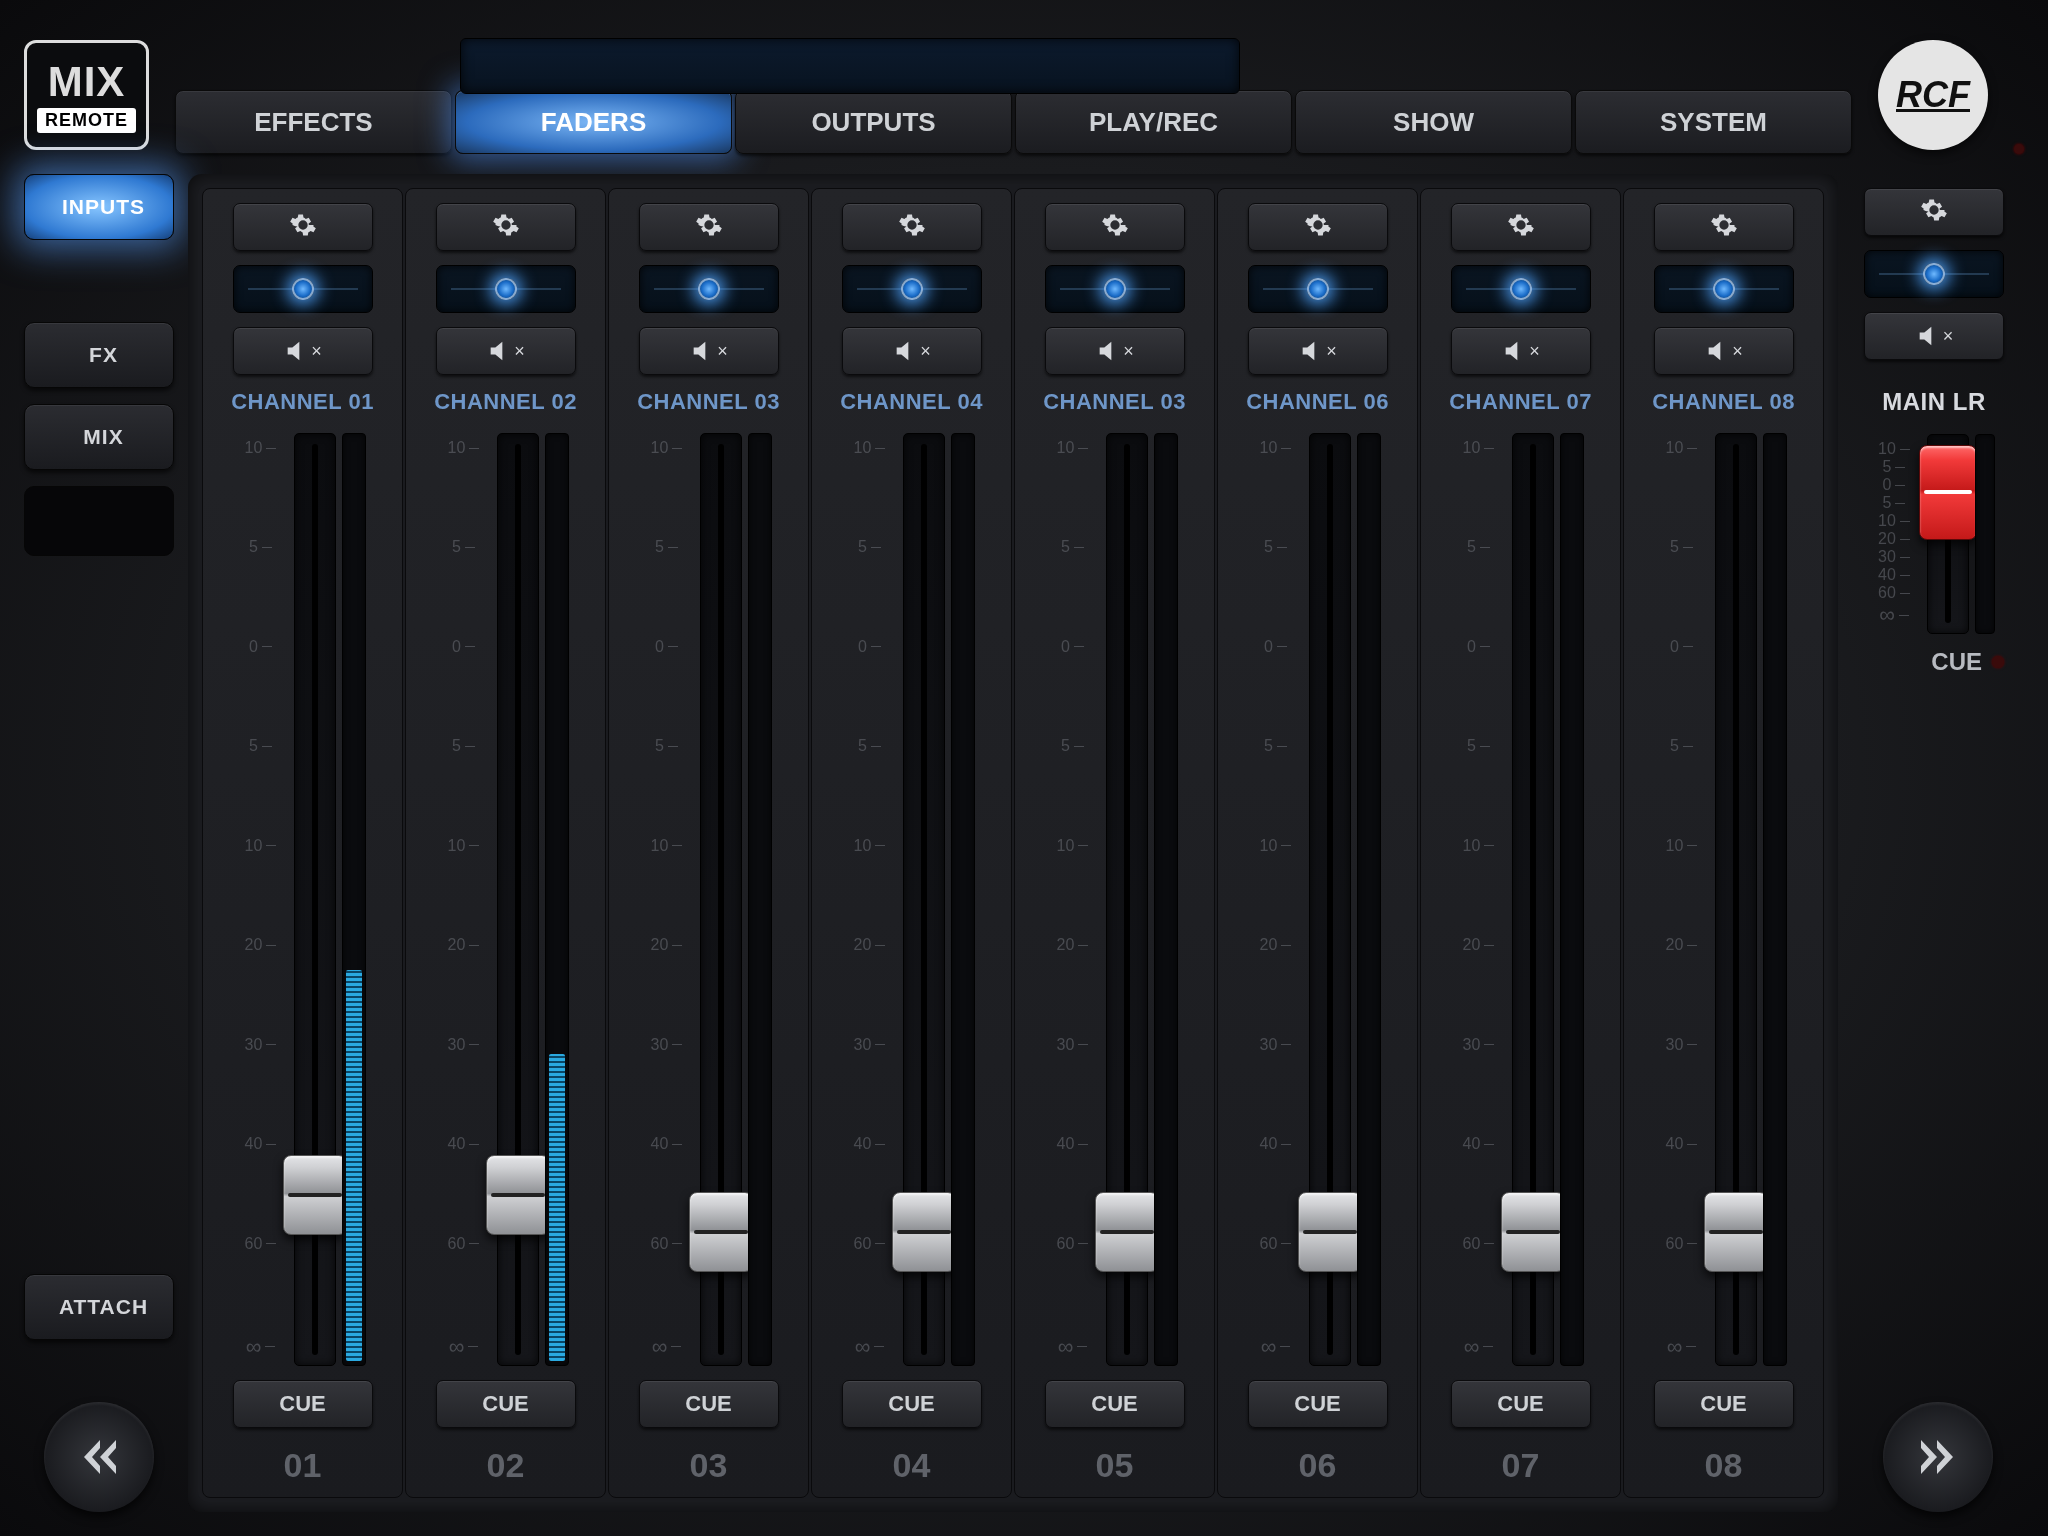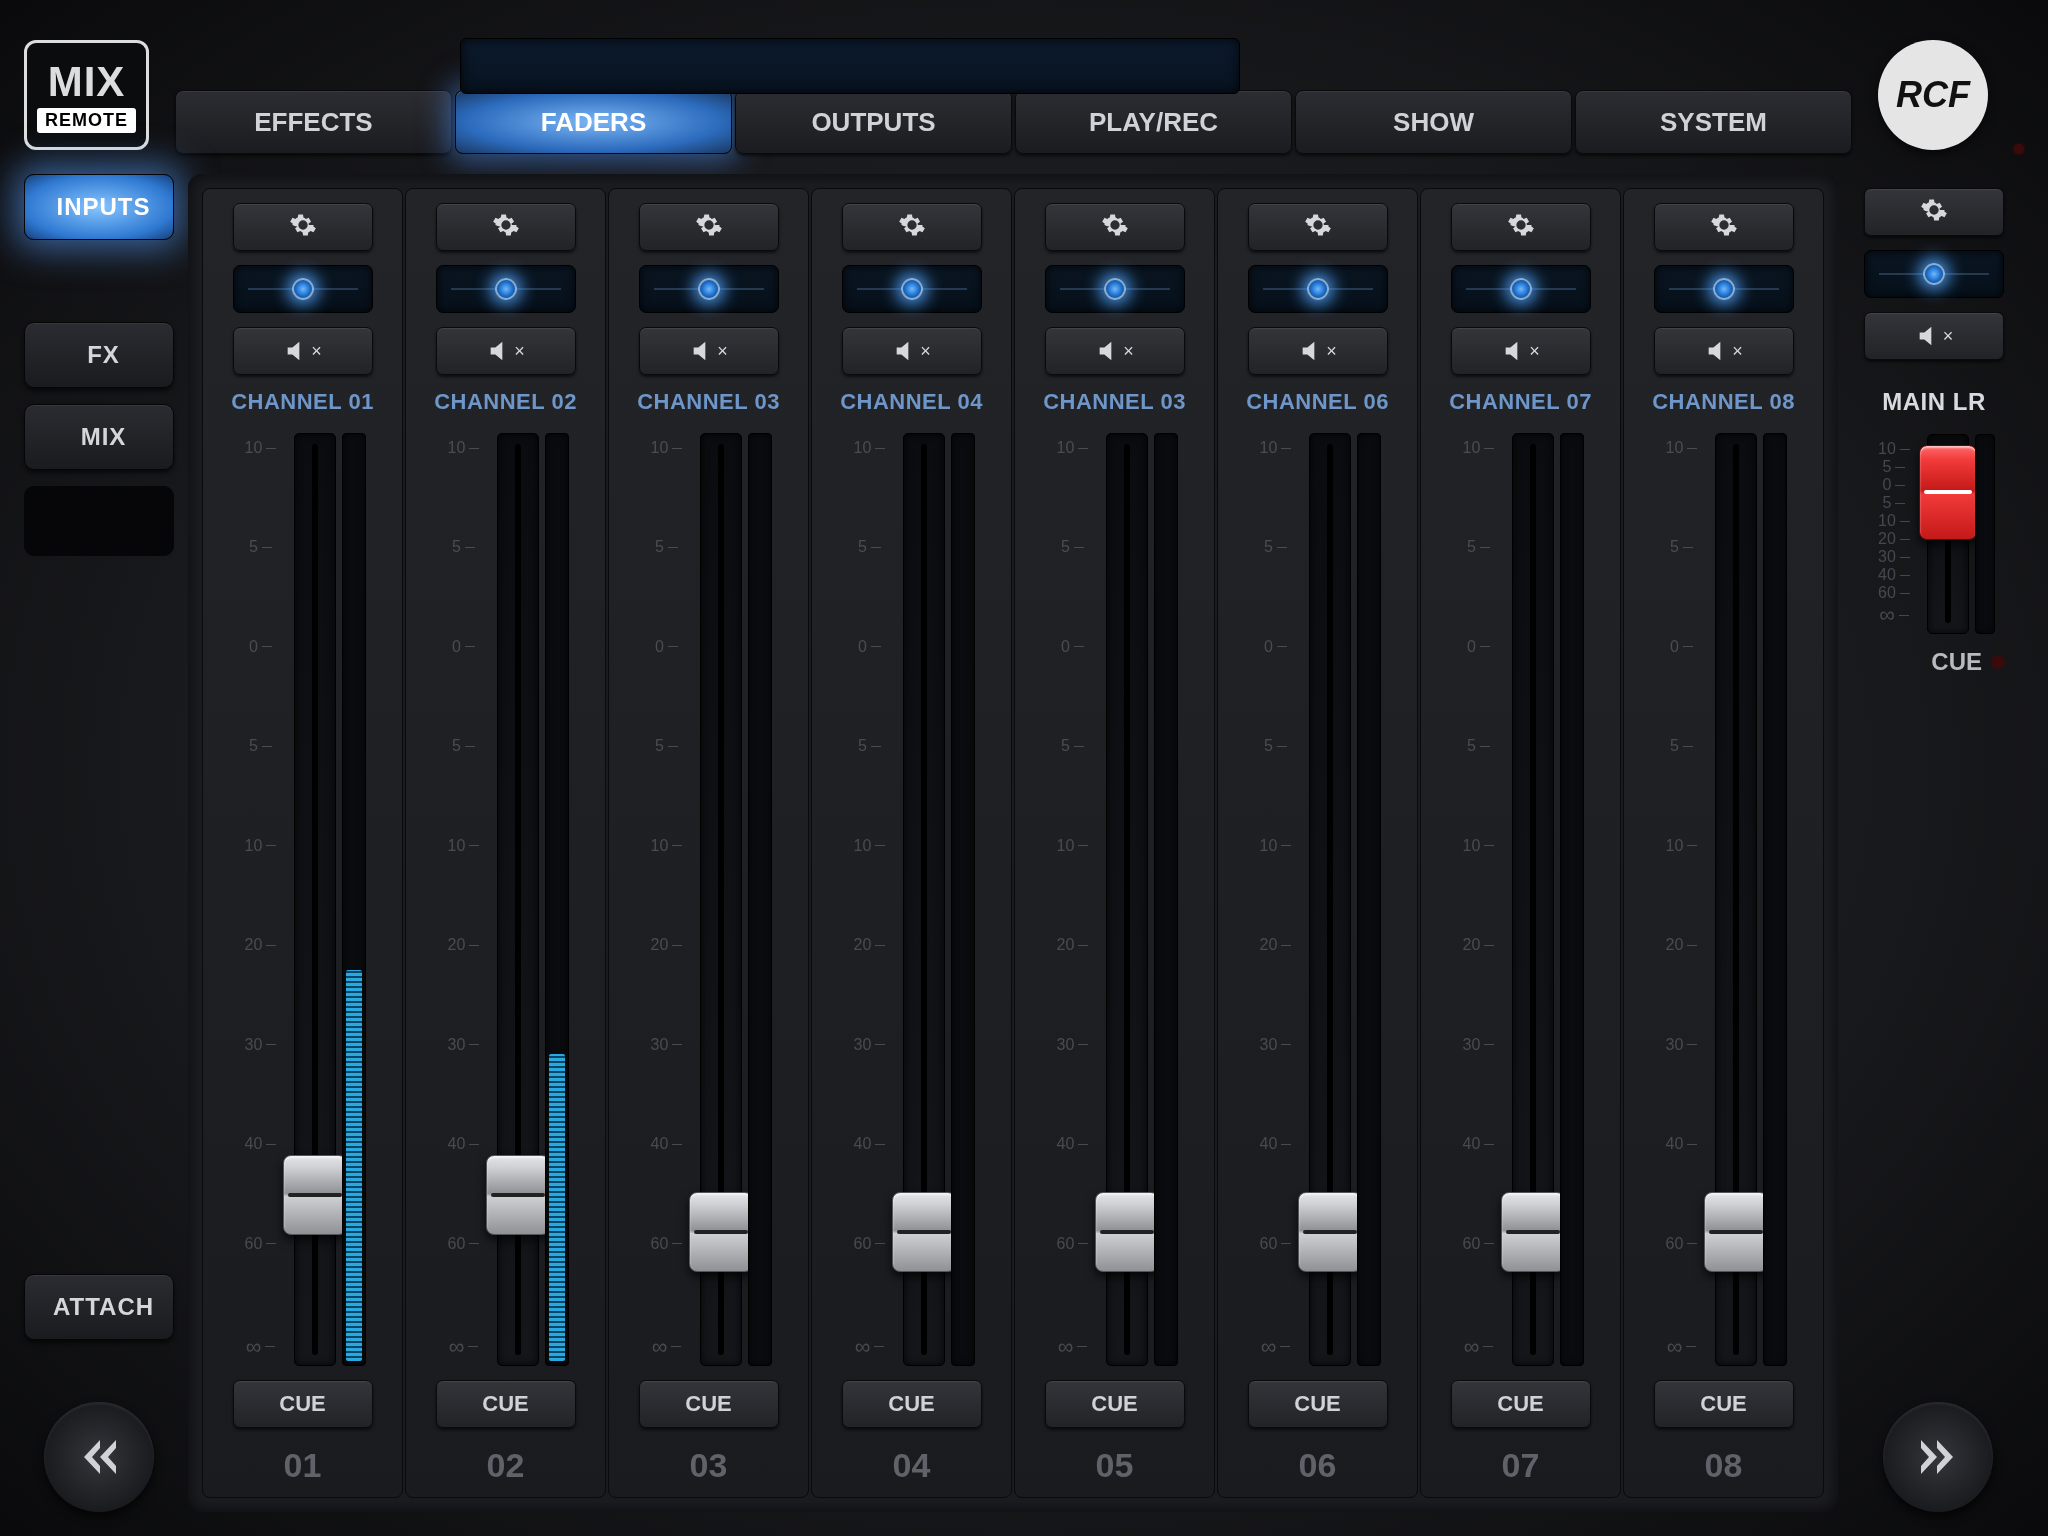--- a/index.html
+++ b/index.html
@@ -85,20 +85,21 @@
     border-radius: 50%;
     background: #e5e5e5;
     display: flex;
     align-items: center;
     justify-content: center;
     font-weight: 900;
     font-size: 36px;
     color: #111;
     font-style: italic;
     box-shadow: 0 4px 10px rgba(0,0,0,0.6);
+    text-decoration: underline;
   }
   .led-dot { width: 10px;height:10px;border-radius:50%;background:#3a0b0b;box-shadow:0 0 3px #600;align-self:flex-end;margin-bottom:6px;}
   
   .main {
     flex: 1;
     display: flex;
     gap: 14px;
     margin-top: 14px;
   }
   .side-left, .side-right {
@@ -106,21 +107,21 @@
     display: flex;
     flex-direction: column;
     gap: 16px;
   }
   .side-btn {
     height: 66px;
     background: linear-gradient(#2b2c31, #1a1b1f);
     border: 1px solid #060606;
     border-radius: 10px;
     color: #d4d6da;
-    font-size: 24px;
+    font-size: 21px;
     font-weight: 800;
     display: flex;
     align-items: center;
     justify-content: center;
     box-shadow: inset 0 1px 0 rgba(255,255,255,0.06), 0 3px 4px rgba(0,0,0,0.6);
     letter-spacing: 1px;
     padding-left: 9px;
   }
   .side-btn.highlight {
     background: radial-gradient(ellipse at center, #86c5ff 0%, #2f79d2 70%, #164079 100%);

